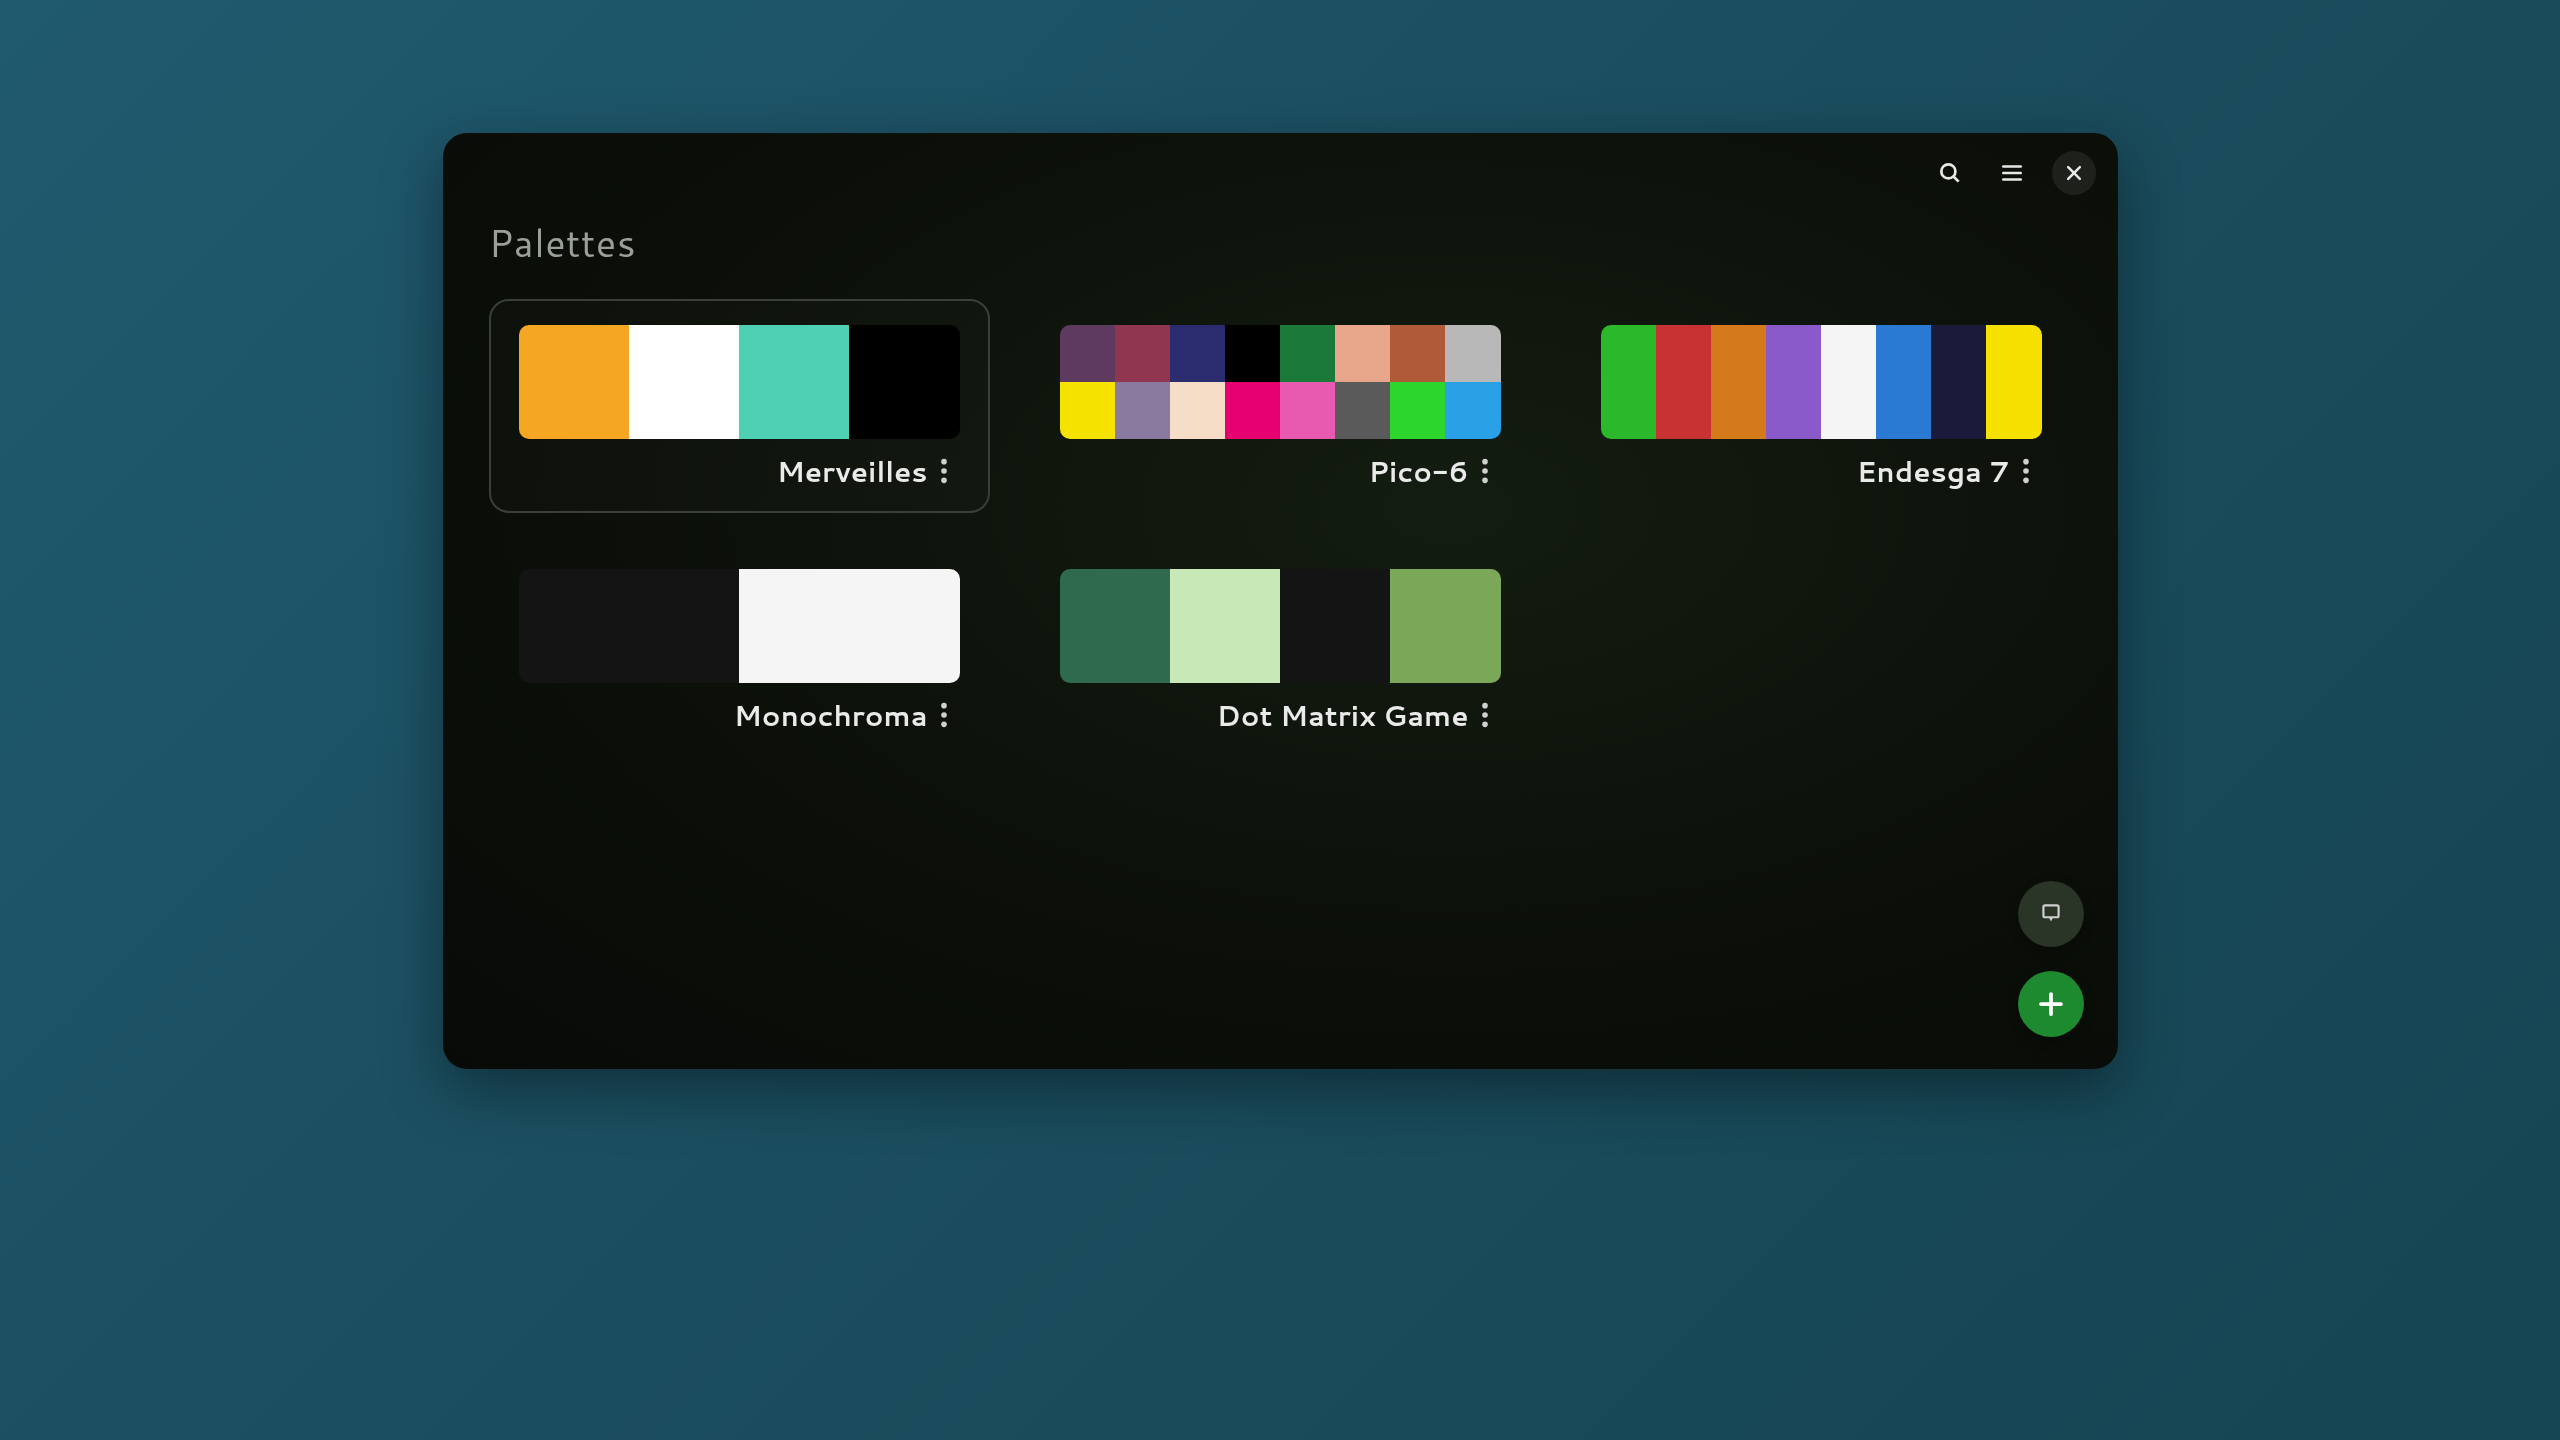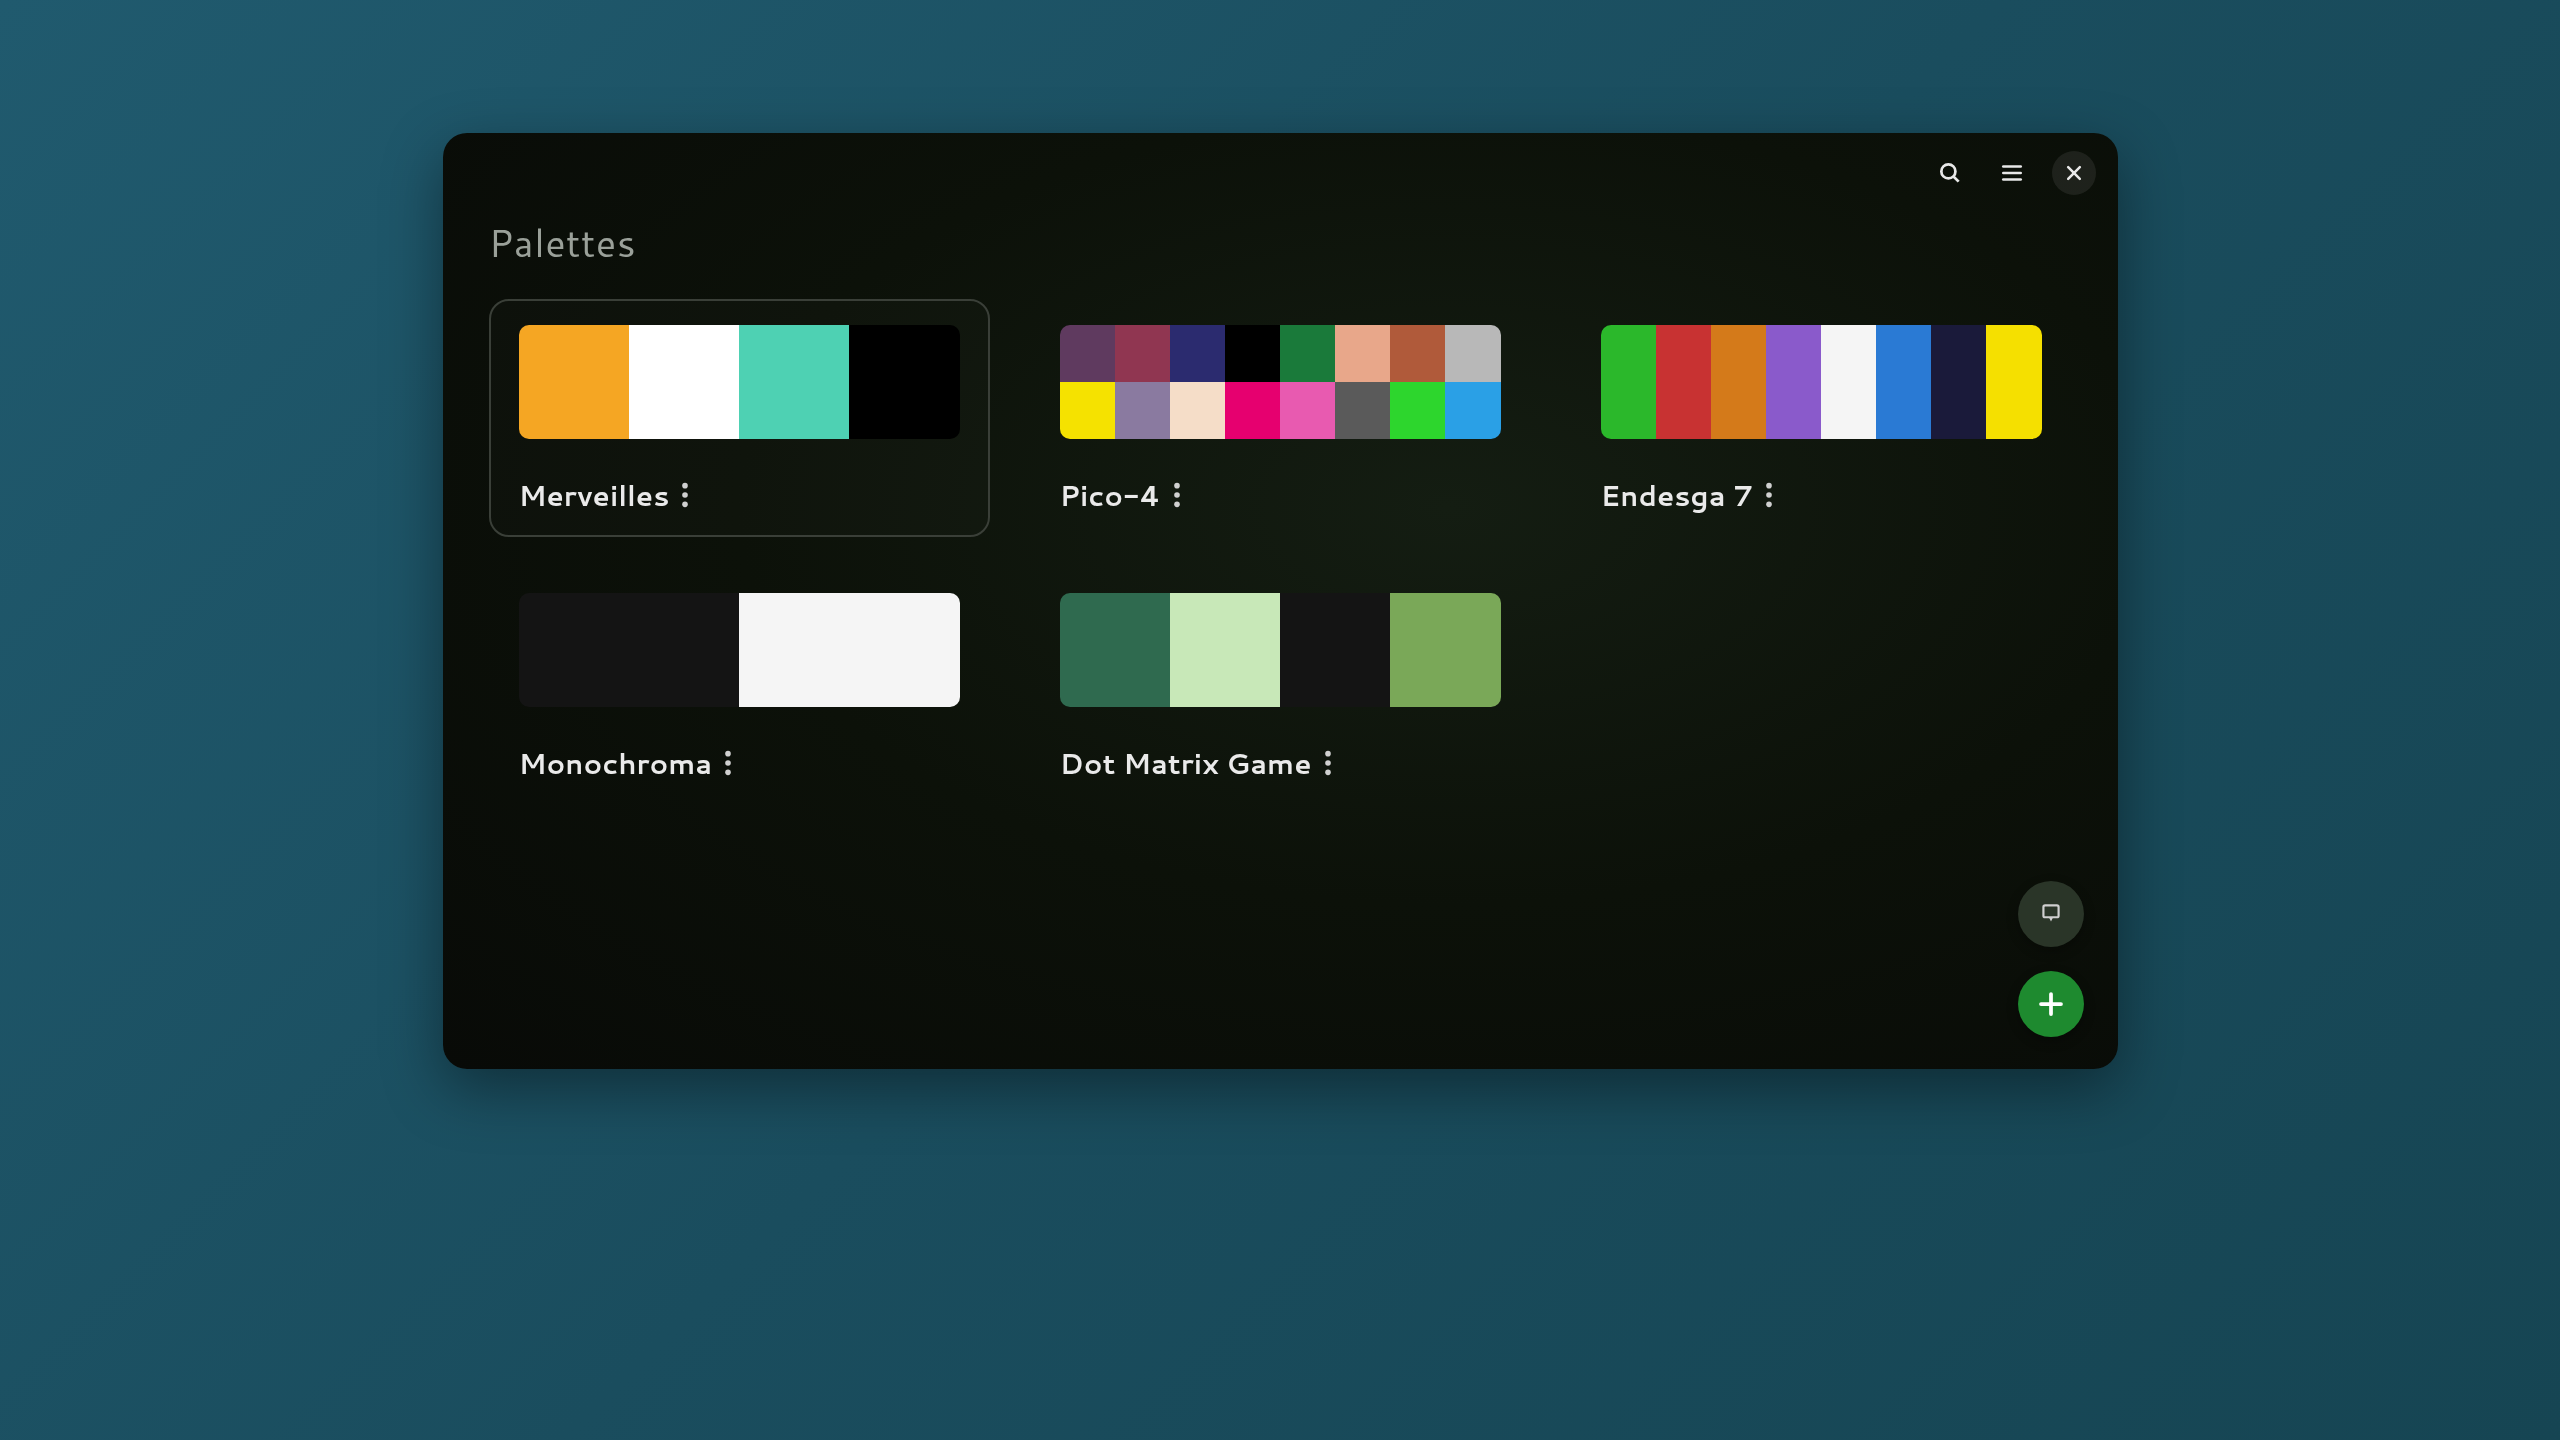--- a/index.html
+++ b/index.html
@@ -112,23 +112,23 @@
       height: 50%;
     }
 
     .swatch {
       flex: 1;
       min-width: 0;
     }
 
     .palette-footer {
       display: flex;
-      justify-content: flex-start;
-      align-items: center;
-      margin-top: 36px;
+      justify-content: flex-end;
+      align-items: center;
+      margin-top: 12px;
     }
 
     .palette-name {
       color: #eaeaea;
       font-size: 28px;
       font-weight: 600;
     }
 
     .kebab {
       width: 32px;
@@ -253,21 +253,21 @@
               <div class="swatch" style="background: rgb(138, 122, 160);"></div>
               <div class="swatch" style="background: rgb(245, 221, 200);"></div>
               <div class="swatch" style="background: rgb(230, 0, 111);"></div>
               <div class="swatch" style="background: rgb(232, 90, 176);"></div>
               <div class="swatch" style="background: rgb(90, 90, 90);"></div>
               <div class="swatch" style="background: rgb(45, 214, 45);"></div>
               <div class="swatch" style="background: rgb(42, 160, 230);"></div>
             </div>
           </div>
           <div class="palette-footer">
-            <div class="palette-name">Pico-4</div>
+            <div class="palette-name">Pico-6</div>
             <div class="kebab">
               <svg viewBox="0 0 6 24" fill="currentColor">
   <circle cx="3" cy="4" r="2.4"></circle>
   <circle cx="3" cy="12" r="2.4"></circle>
   <circle cx="3" cy="20" r="2.4"></circle>
 </svg>
             </div>
           </div>
         </div>
         <div class="palette-card">

